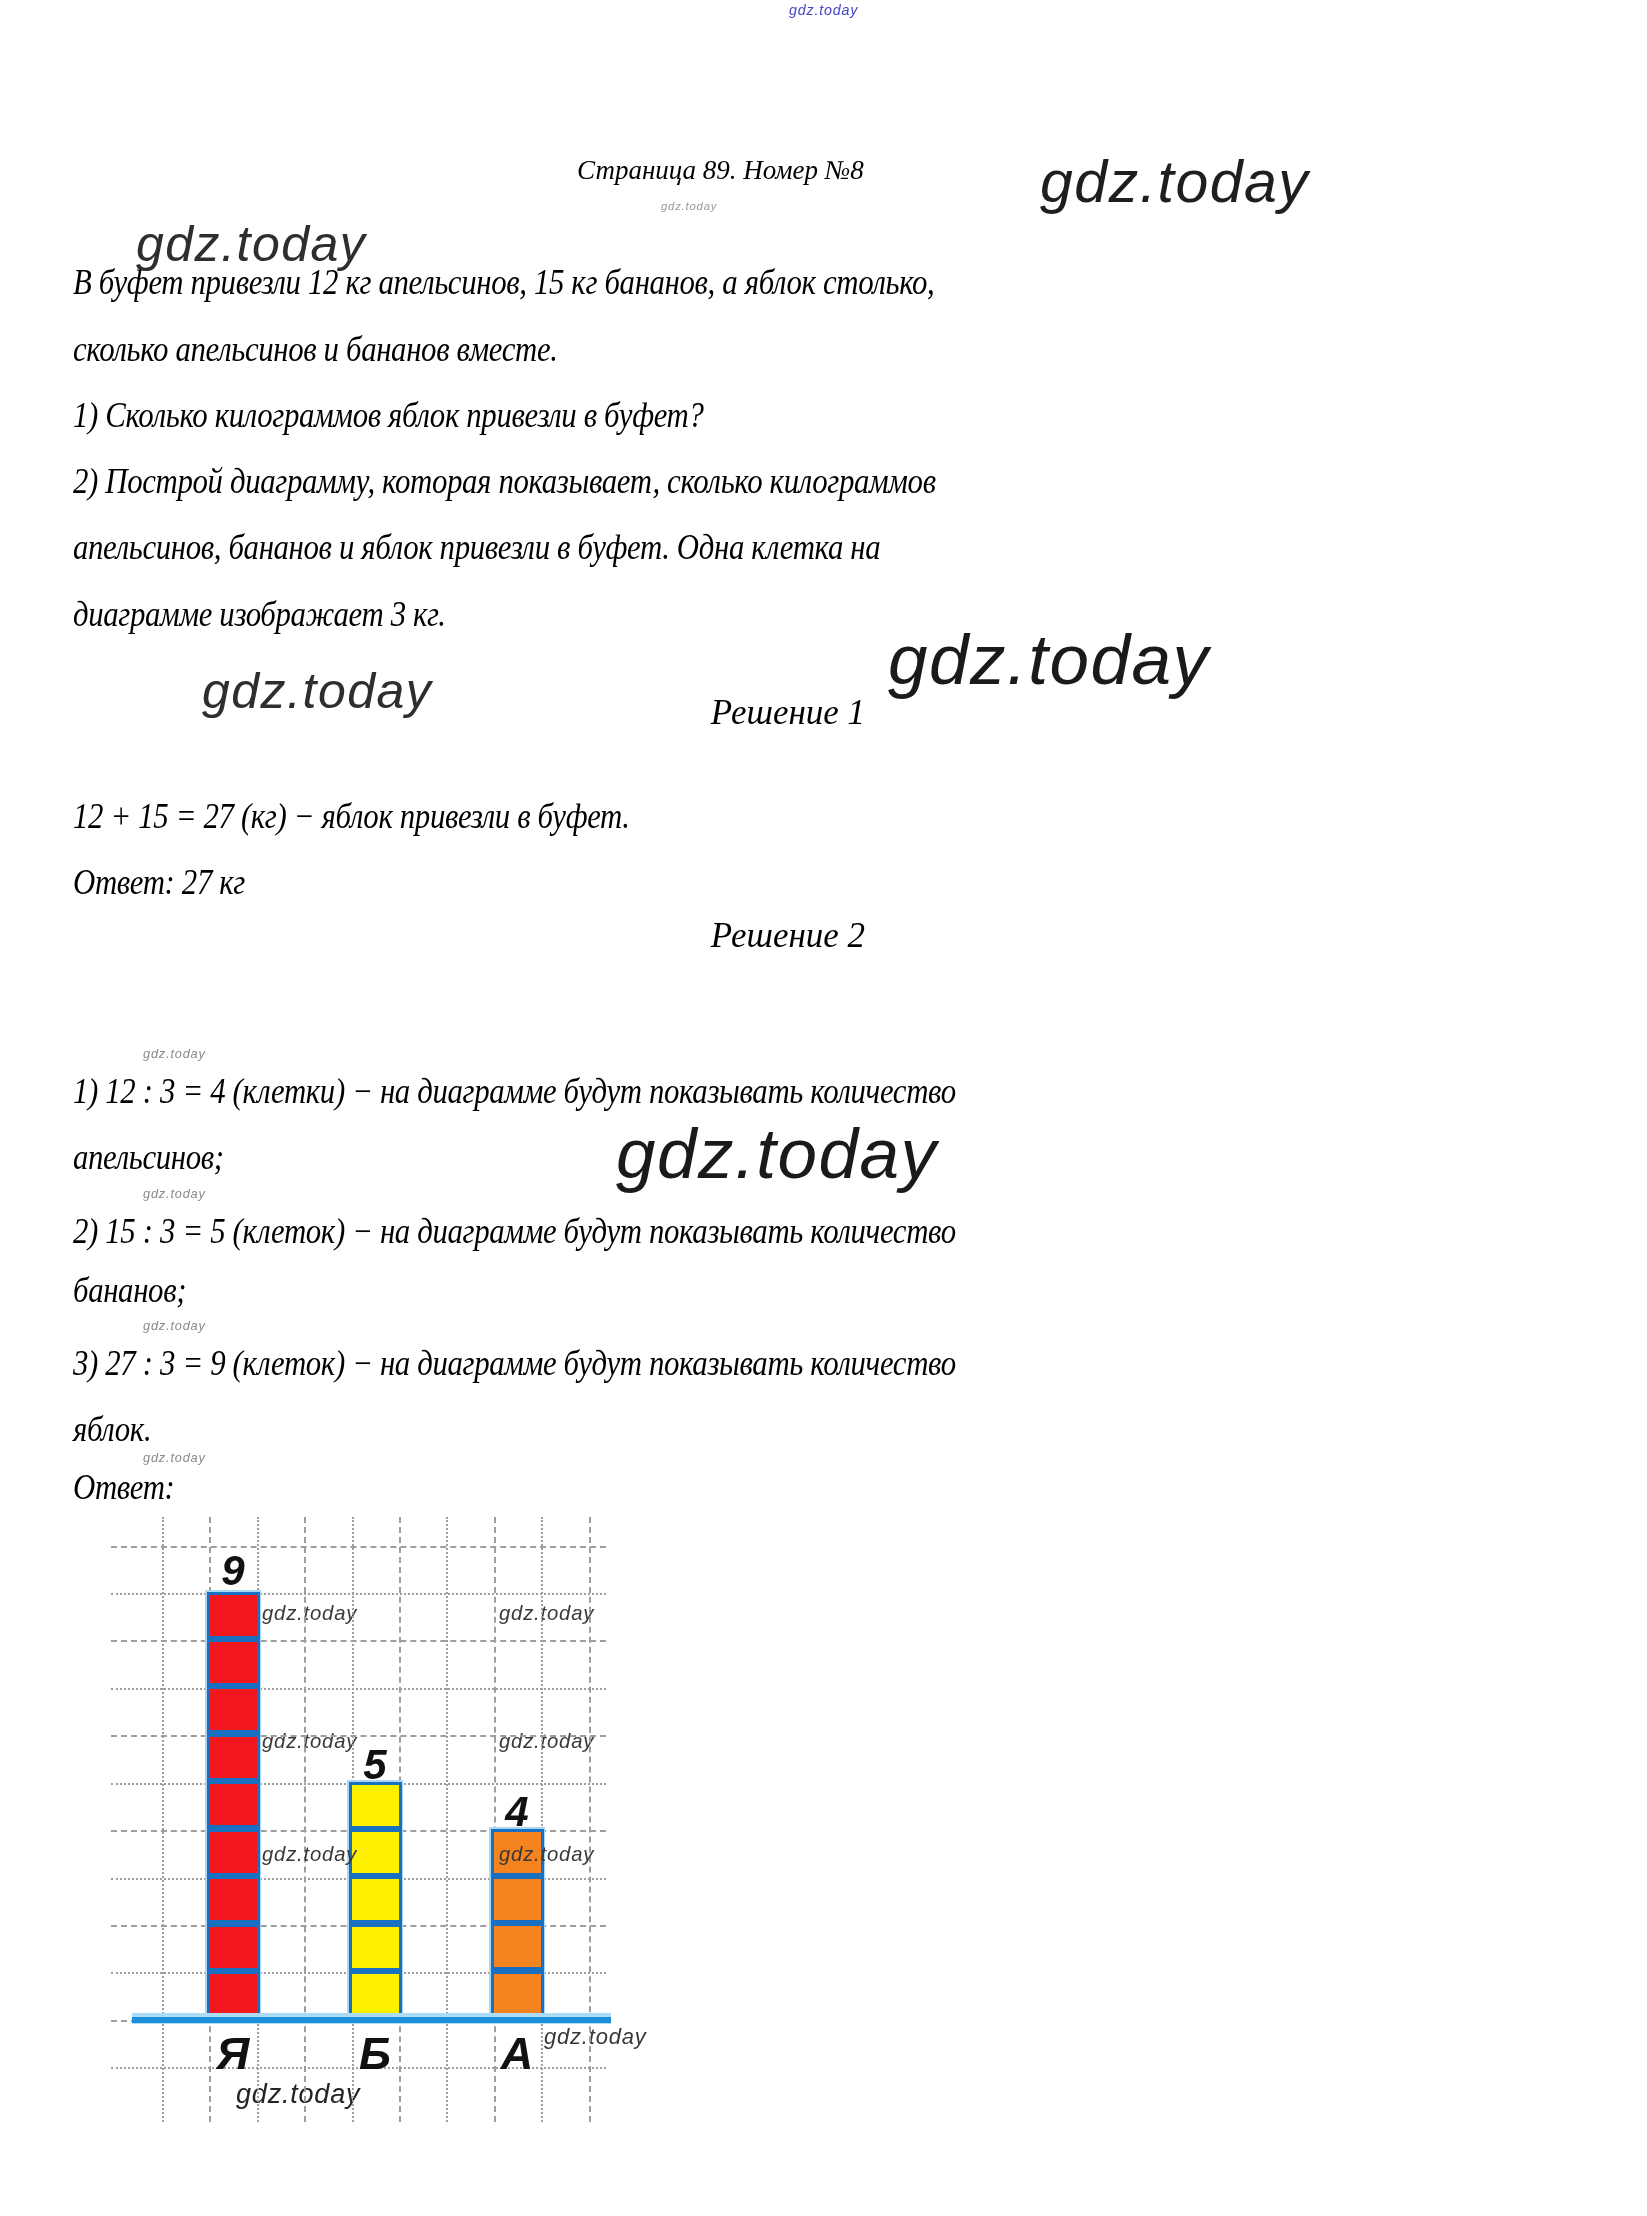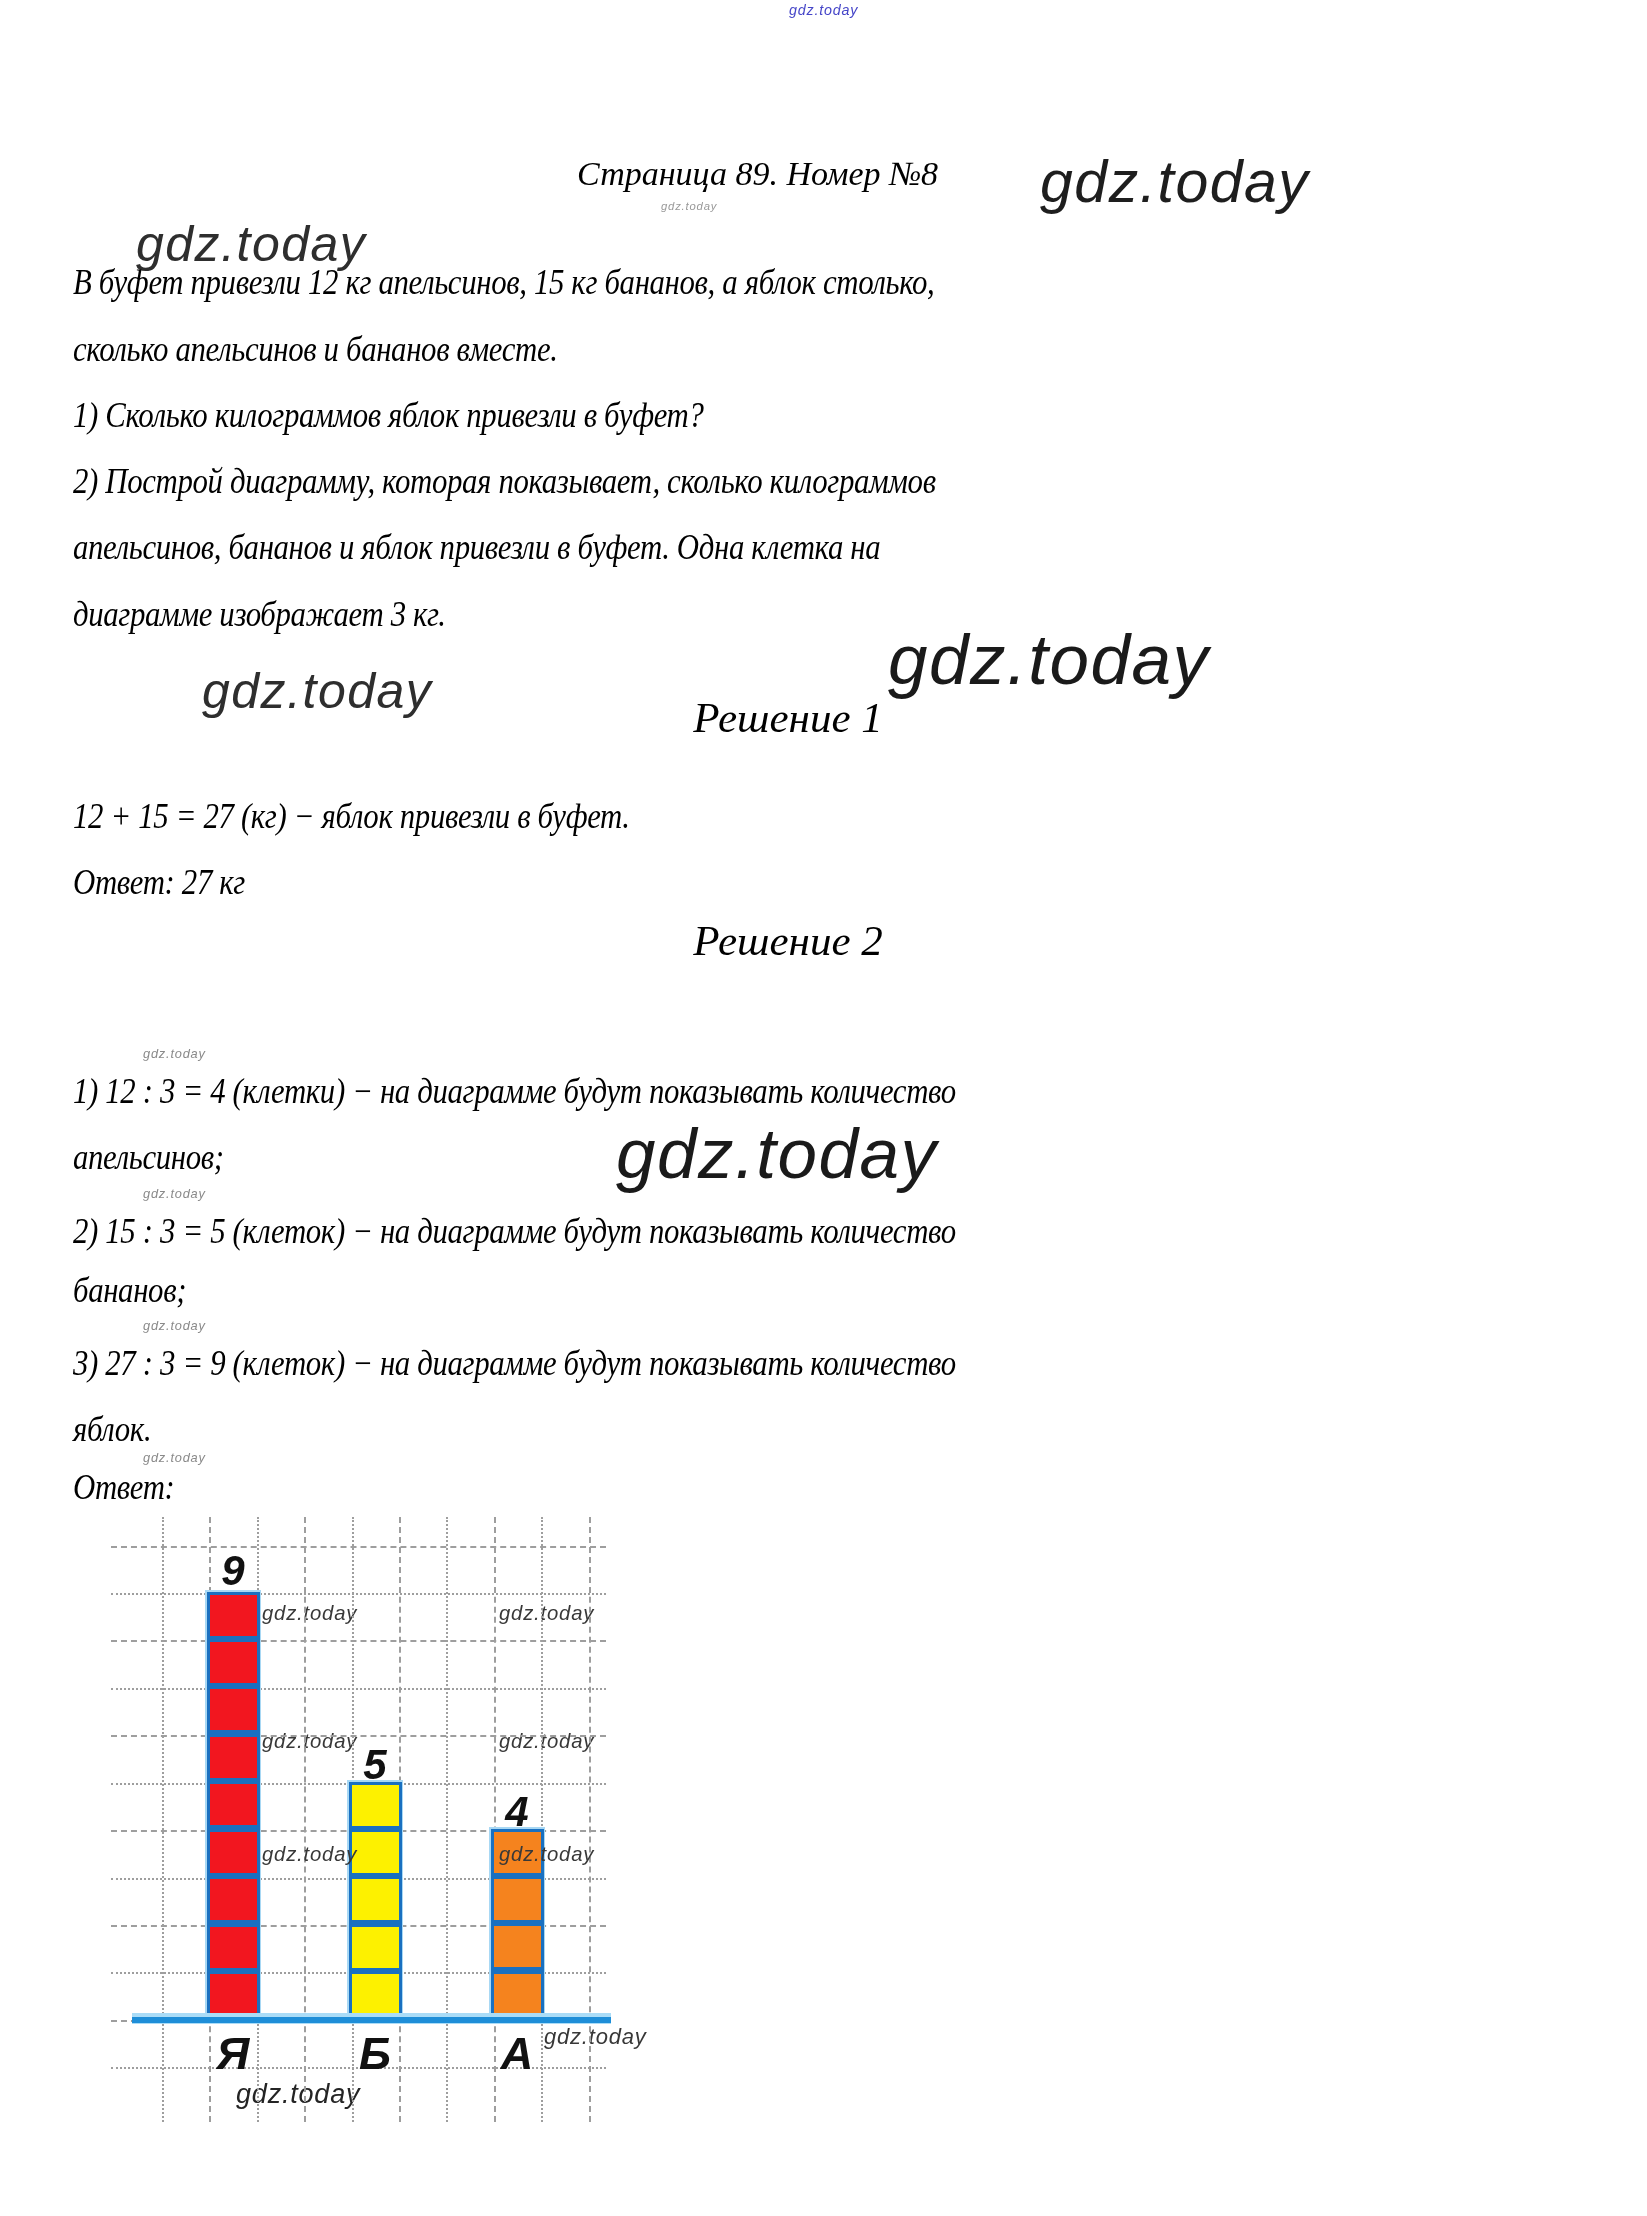--- a/index.html
+++ b/index.html
@@ -1,21 +1,21 @@
 <!DOCTYPE html>
 <html style="font-size:12px"><head>
 <meta charset="utf-8">
 <style>
   html,body{margin:0;padding:0;background:#fff;}
   .page{position:relative;width:1648px;height:2216px;background:#ffffff;overflow:hidden;
         font-family:"Liberation Serif",serif;color:#000;font-style:italic;}
   .abs{position:absolute;white-space:nowrap;}
   .ser{font-family:"Liberation Serif",serif;font-size:35px;letter-spacing:-0.4px;
        transform:scaleX(.88);transform-origin:left top;}
-  .ser-c{font-family:"Liberation Serif",serif;font-size:43px;left:0;width:1576px;text-align:center;}
+  .ser-c{font-family:"Liberation Serif",serif;font-size:35px;left:0;width:1576px;text-align:center;}
   .wm{font-family:"Liberation Sans",sans-serif;color:#2e2e2e;letter-spacing:1.5px;font-weight:400;}
   .wm-tiny{font-family:"Liberation Sans",sans-serif;color:#8a8a8a;font-size:12.8px;letter-spacing:0.8px;}
   .chart-wm{font-family:"Liberation Sans",sans-serif;color:#383838;font-size:20.3px;letter-spacing:0.8px;}
   .vline{position:absolute;width:0;top:1517px;height:605px;}
   .hline{position:absolute;height:0;left:111px;width:495px;}
   .dotv{border-left:2.3px dotted #9e9e9e;}
   .dashv{border-left:2.3px dashed #9e9e9e;}
   .doth{border-top:2.3px dotted #9e9e9e;}
   .dashh{border-top:2.3px dashed #9e9e9e;}
   .bar{position:absolute;width:56px;}
@@ -26,21 +26,21 @@
   .cat-label{position:absolute;font-family:"Liberation Sans",sans-serif;font-weight:800;
              font-size:45px;color:#111;transform:translateX(-50%);}
 </style>
 </head>
 <body>
 
 <div class="page">
 
   <div class="abs" style="left:789px;top:1.5px;font-family:'Liberation Sans',sans-serif;font-size:14.3px;color:#4545c8;letter-spacing:0.8px;">gdz.today</div>
 
-  <div class="abs" style="left:577px;top:155px;font-size:34px;">Страница 89. Номер №8</div>
+  <div class="abs" style="left:577px;top:155px;font-size:27px;">Страница 89. Номер №8</div>
   <div class="abs wm" style="left:1040px;top:148px;font-size:59px;color:#1e1e1e;">gdz.today</div>
   <div class="abs wm-tiny" style="left:661px;top:200px;font-size:11.3px;color:#999;">gdz.today</div>
   <div class="abs wm" style="left:136px;top:215px;font-size:50px;">gdz.today</div>
 
   <div class="abs ser" style="left:73px;top:263px;">В буфет привезли 12 кг апельсинов, 15 кг бананов, а яблок столько,</div>
   <div class="abs ser" style="left:73px;top:330px;">сколько апельсинов и бананов вместе.</div>
   <div class="abs ser" style="left:73px;top:396px;">1) Сколько килограммов яблок привезли в буфет?</div>
   <div class="abs ser" style="left:73px;top:462px;">2) Построй диаграмму, которая показывает, сколько килограммов</div>
   <div class="abs ser" style="left:73px;top:528px;">апельсинов, бананов и яблок привезли в буфет. Одна клетка на</div>
   <div class="abs ser" style="left:73px;top:595px;">диаграмме изображает 3 кг.</div>

